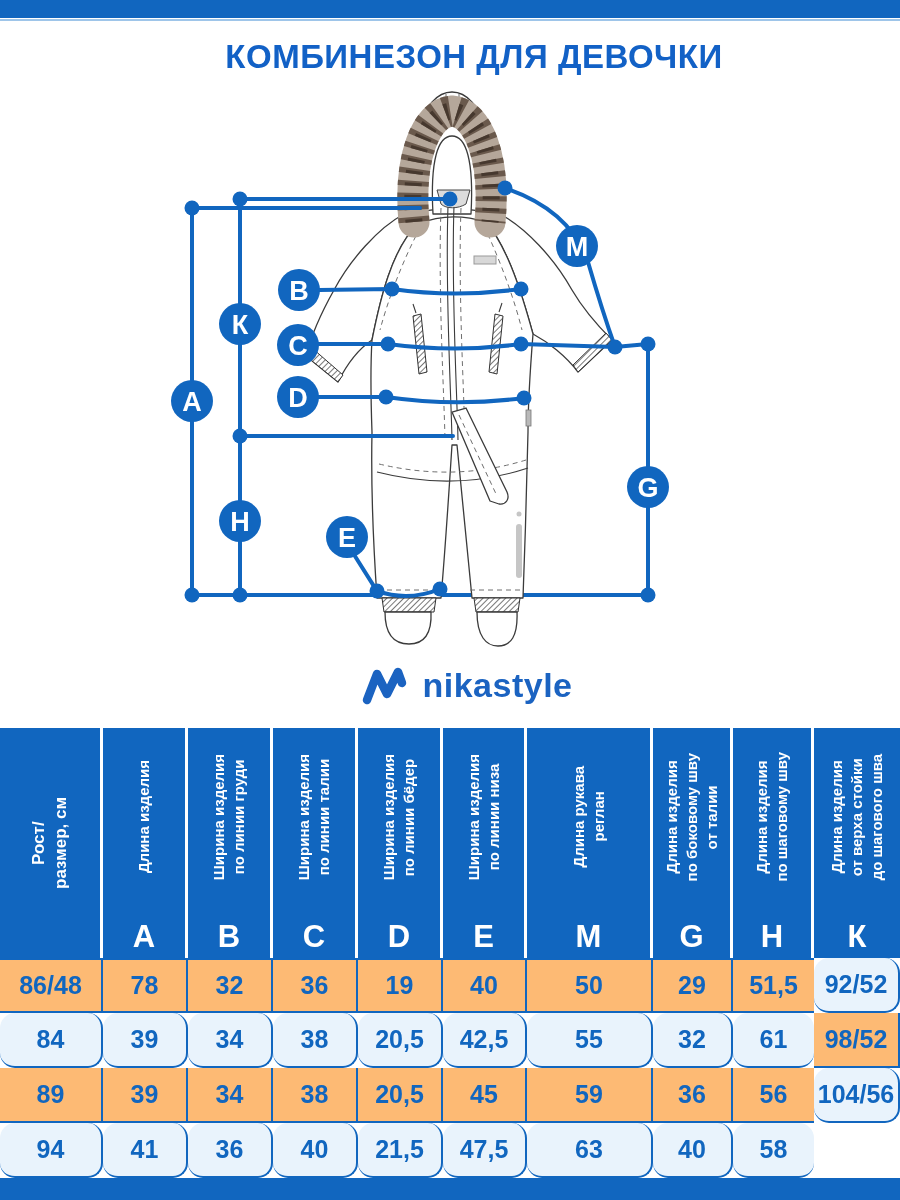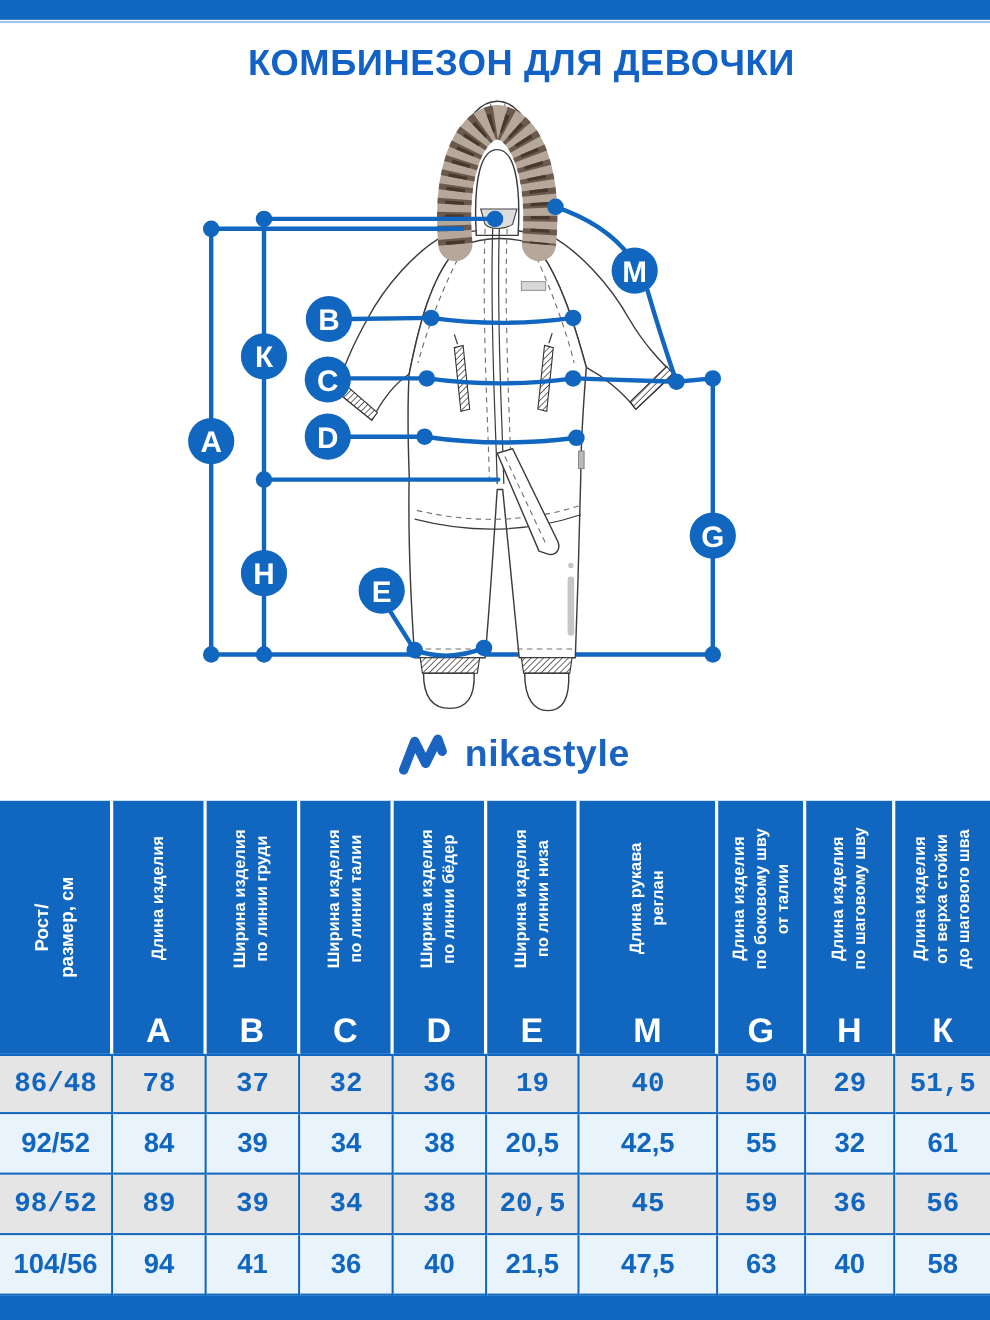--- a/index.html
+++ b/index.html
@@ -42,21 +42,21 @@
            white-space:pre-line;font-weight:bold;font-size:15px;line-height:20px;
            text-align:center;}
   .h-size{padding-bottom:0;}
   .h-size .v-label{font-size:17px;line-height:22px;}
   .h-letter{position:absolute;bottom:3px;left:0;right:0;text-align:center;
             font-size:31px;font-weight:bold;}
   .d-cell{display:flex;align-items:center;justify-content:center;
           font-size:25px;font-weight:bold;color:var(--accent);
           border-right:2px solid var(--accent);border-bottom:2px solid var(--accent);}
   .d-cell.lastcol{border-right:none;}
-  .r0{background:#e5e5e5;font-family:Liberation Mono, monospace;} .r1{background:var(--row-alt);}
+  .r0{background:#fdba74;} .r1{background:var(--row-alt);border-radius:15px;}
   .rt{border-top:2px solid var(--accent);}
 </style>
 </head>
 <body>
 
 <div class="topbar"></div>
 <div class="topline"></div>
 
 <div class="title">КОМБИНЕЗОН ДЛЯ ДЕВОЧКИ</div>
 
@@ -252,21 +252,20 @@
   </div>
   <div class="h-cell last">
     <div class="v-label">Длина изделия
 от верха стойки
 до шагового шва</div>
     <div class="h-letter">К</div>
   </div>
 
   <div class="d-cell r0 rt">86/48</div>
   <div class="d-cell r0 rt">78</div>
-  <div class="d-cell r0 rt">37</div>
   <div class="d-cell r0 rt">32</div>
   <div class="d-cell r0 rt">36</div>
   <div class="d-cell r0 rt">19</div>
   <div class="d-cell r0 rt">40</div>
   <div class="d-cell r0 rt">50</div>
   <div class="d-cell r0 rt">29</div>
   <div class="d-cell r0 rt lastcol">51,5</div>
 
   <div class="d-cell r1">92/52</div>
   <div class="d-cell r1">84</div>

